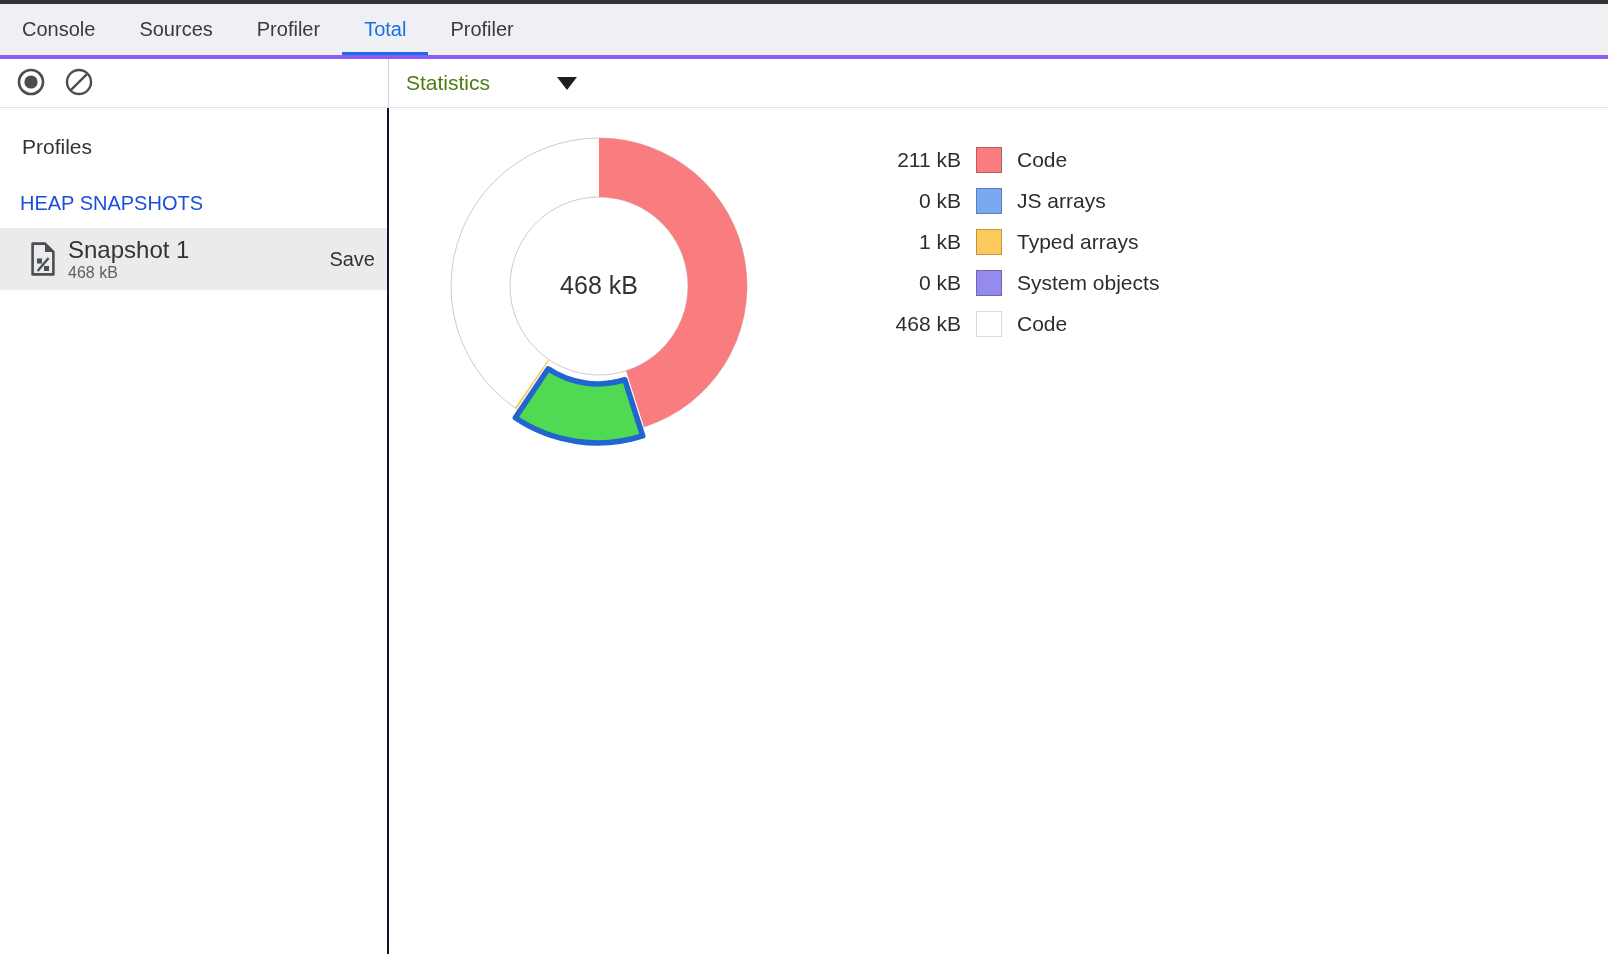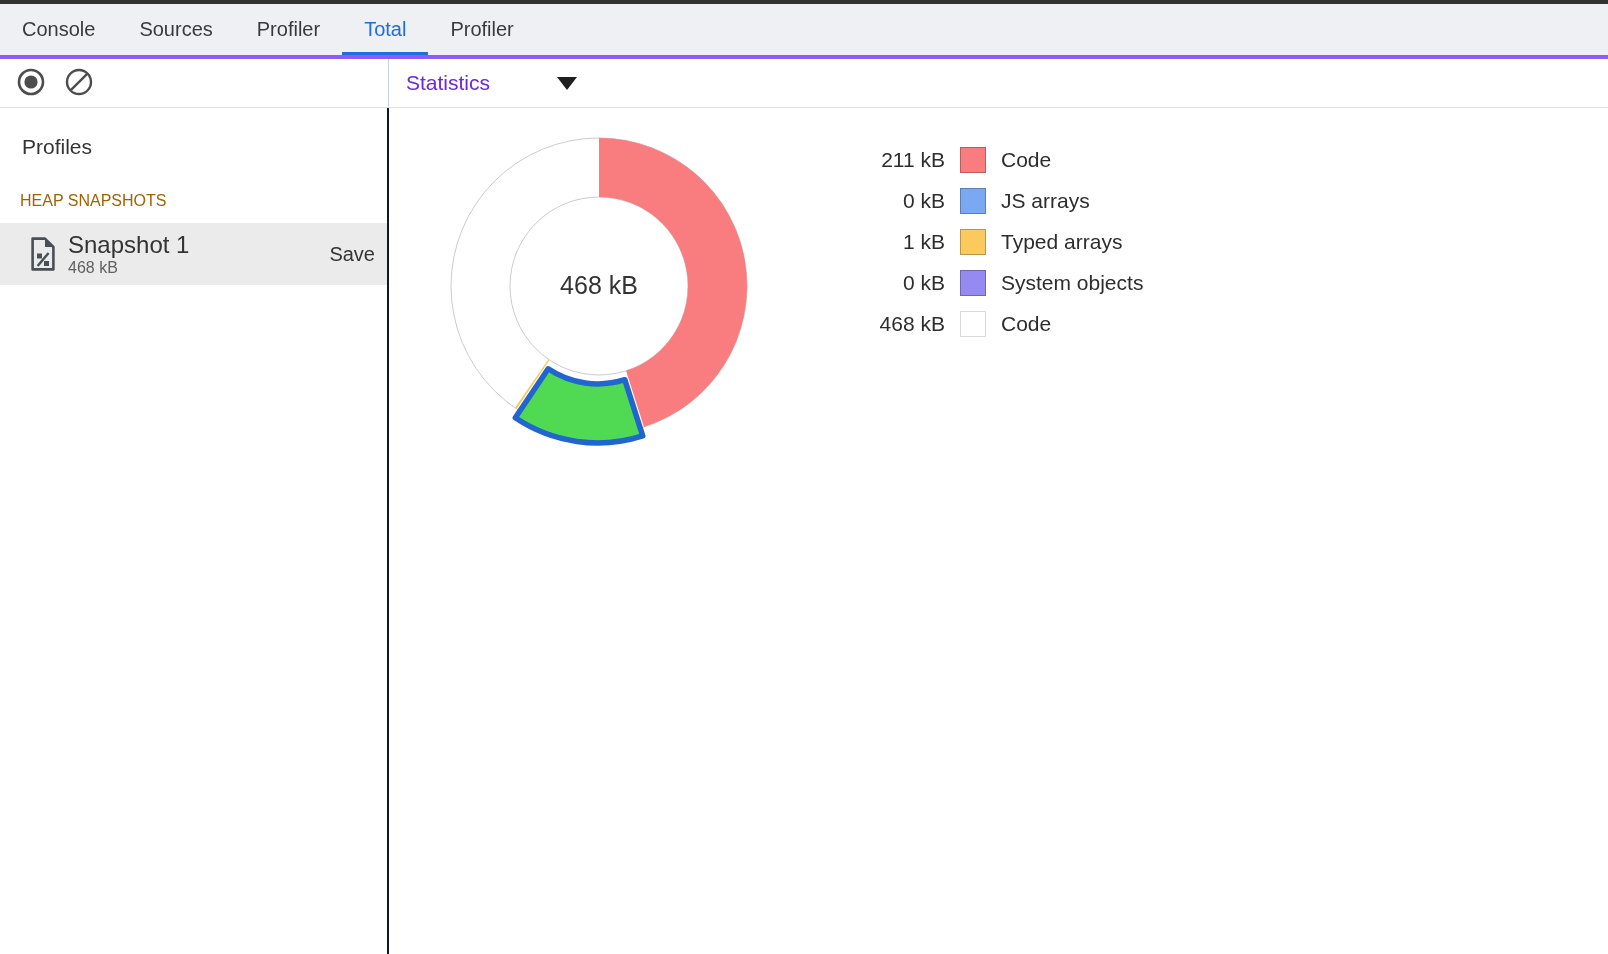--- a/index.html
+++ b/index.html
@@ -12,39 +12,39 @@
   
   .tabbar{height:51px;background:#eef0f4;border-bottom:4px solid #8b5cf6;display:flex;align-items:stretch;}
   .tab{display:flex;align-items:center;padding:0 22px;font-size:20px;color:#3a3a3a;cursor:default;}
   .tab.active{color:var(--accent,#1b6ee3);box-shadow:inset 0 -3px 0 var(--accent,#1b6ee3);}
   
   .toolbar{height:48px;border-bottom:1px solid #dbe5f2;display:flex;background:#fff;}
   .toolbar-left{width:389px;flex:none;border-right:1px solid #c5d3e5;box-sizing:border-box;
     display:flex;align-items:center;gap:18px;padding-left:16px;}
   .icon-btn{background:none;border:none;padding:0;margin:0;display:flex;align-items:center;cursor:pointer;}
   .toolbar-right{flex:1;display:flex;align-items:center;padding-left:17px;}
-  .view-select{display:flex;align-items:center;font-size:21px;color:#6d28d9;cursor:pointer;gap:23px;}
+  .view-select{display:flex;align-items:center;font-size:21px;color:#4d7c0f;cursor:pointer;gap:23px;}
   .caret{margin-left:44px;width:0;height:0;border-left:10px solid transparent;border-right:10px solid transparent;border-top:13px solid #1f1f1f;}
   
   .content{display:flex;height:849px;}
   .sidebar{width:389px;flex:none;border-right:2px solid #0f172a;box-sizing:border-box;background:#fff;}
   .profiles-title{font-size:21px;color:#333;margin:27px 0 0 22px;}
-  .section-title{font-size:16px;color:#a16207;margin:33px 0 13px 20px;}
+  .section-title{font-size:20px;color:#1d4ed8;margin:33px 0 13px 20px;}
   .snapshot-row{height:62px;background:#ebebeb;display:flex;align-items:center;
     padding:0 12px 0 29px;box-sizing:border-box;cursor:pointer;}
   .snap-icon{flex:none;display:flex;}
   .snap-text{margin-left:11px;flex:1;min-width:0;}
   .snap-name{font-size:24px;color:#333;line-height:1.15;}
   .snap-size{font-size:16px;color:#616161;margin-top:1px;}
   .save-link{font-size:20px;color:#333;cursor:pointer;flex:none;}
   
   .main{flex:1;position:relative;background:#fff;}
   #donut{position:absolute;left:50px;top:18px;}
   #donut .center-label{font-size:25px;fill:#333;}
-  .legend{position:absolute;left:468px;top:31px;}
+  .legend{position:absolute;left:484px;top:31px;}
   .legend-row{display:grid;grid-template-columns:88px 26px auto;column-gap:15px;align-items:center;
     height:41px;font-size:21px;color:#2d2d2d;cursor:default;}
   .legend-row.bold{font-weight:700;}
   .legend-value{text-align:right;white-space:nowrap;}
   .legend-swatch{width:26px;height:26px;box-sizing:border-box;border:1px solid rgba(0,0,0,0.25);}
   .legend-swatch.total{border:1px solid #d9d9d9;}
   .legend-label{white-space:nowrap;}
 </style>
 </head>
 <body>

